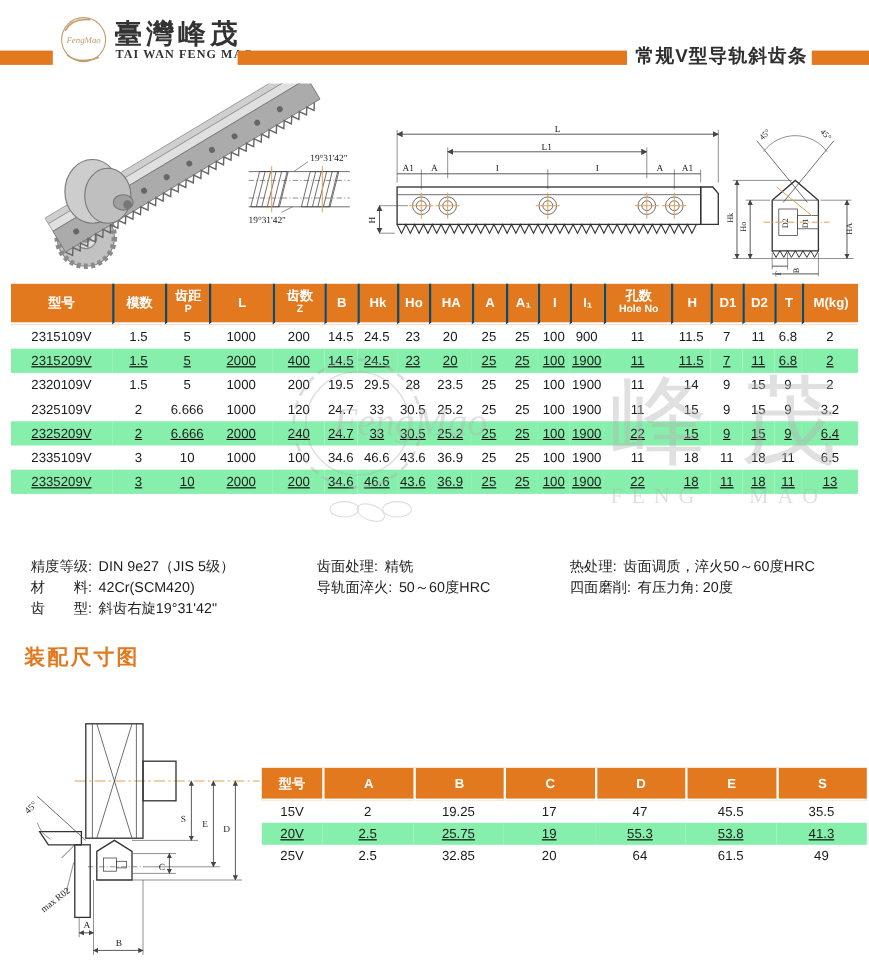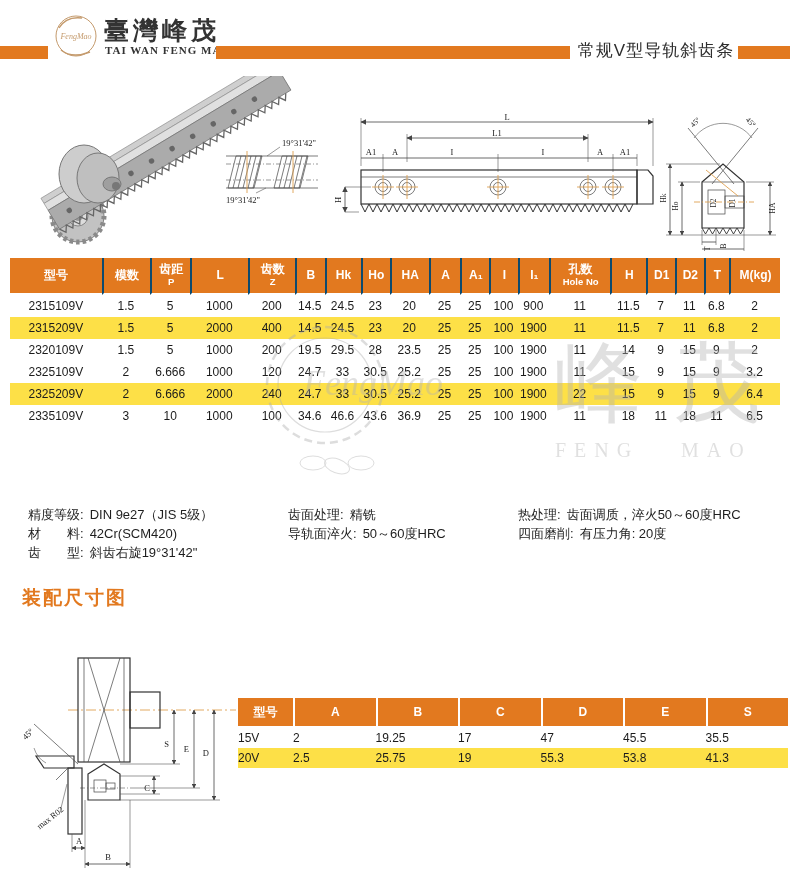--- a/index.html
+++ b/index.html
@@ -7,36 +7,36 @@
   .abs{position:absolute;}
   svg.abs{position:absolute;}
 
   
   .brand-cn{position:absolute;left:104px;top:14px;font-family:"Liberation Serif",serif;font-weight:bold;font-size:25px;letter-spacing:4px;color:#333;}
   .brand-en{position:absolute;left:105px;top:44px;font-family:"Liberation Serif",serif;font-weight:bold;font-size:11px;letter-spacing:1px;color:#333;}
   .bar{position:absolute;top:46px;height:13px;background:#E2791F;}
   .bar-left{left:0;width:48px;}
   .bar-mid{left:216px;width:354px;}
   .bar-right{left:738px;width:52px;}
-  .page-title{position:absolute;left:576px;top:39px;width:160px;text-align:center;font-size:17px;font-weight:normal;color:#2e2e2e;letter-spacing:1px;}
+  .page-title{position:absolute;left:576px;top:39px;width:160px;text-align:center;font-size:17px;font-weight:bold;color:#2e2e2e;letter-spacing:1px;}
 
   
   table{border-collapse:separate;border-spacing:0;table-layout:fixed;}
   .spec{position:absolute;left:10px;top:258px;width:770px;}
   .spec th{background:#E2791F;color:#fff;font-weight:bold;font-size:12px;height:35px;border-left:2px solid #0c4a6e;border-bottom:2px solid #fff;vertical-align:middle;padding:0;line-height:1.15;}
   .spec th:first-child{border-left:0;}
   .spec th .h1{font-size:12px;}
   .spec th .h2{font-size:9.5px;font-weight:bold;}
   .spec td{text-align:center;font-size:12px;color:#1b1b1b;height:22px;padding:0;}
-  tr.alt{background:#fde047;}
+  tr.alt{background:#86efac;text-decoration:underline;}
 
   .asm-table{position:absolute;left:238px;top:698px;width:550px;}
   .asm-table th{background:#E2791F;color:#fff;font-weight:bold;font-size:12px;height:28px;border-left:2px solid #fff;border-bottom:2px solid #fff;vertical-align:middle;padding:0;}
   .asm-table th:first-child{border-left:0;}
-  .asm-table td{text-align:left;font-size:12px;color:#1b1b1b;height:20px;padding:0;}
+  .asm-table td{text-align:center;font-size:12px;color:#1b1b1b;height:20px;padding:0;}
 
   
   .note-col{position:absolute;top:505px;font-size:13px;color:#1e1e1e;line-height:19px;white-space:nowrap;}
   .note-col .lbl{margin-right:6px;margin-top:10px;}
 
   .asm-title{position:absolute;left:22px;top:585px;font-size:19px;font-weight:bold;color:#E2791F;letter-spacing:2px;}
 
   
   .ln{stroke:#333;stroke-width:1.2;fill:none;}
   .ln2{stroke:#444;stroke-width:.7;fill:none;}
@@ -442,20 +442,41 @@
         <td>25</td>
         <td>100</td>
         <td>1900</td>
         <td>11</td>
         <td>18</td>
         <td>11</td>
         <td>18</td>
         <td>11</td>
         <td>6.5</td>
       </tr>
+      <tr class="alt">
+        <td>2335209V</td>
+        <td>3</td>
+        <td>10</td>
+        <td>2000</td>
+        <td>200</td>
+        <td>34.6</td>
+        <td>46.6</td>
+        <td>43.6</td>
+        <td>36.9</td>
+        <td>25</td>
+        <td>25</td>
+        <td>100</td>
+        <td>1900</td>
+        <td>22</td>
+        <td>18</td>
+        <td>11</td>
+        <td>18</td>
+        <td>11</td>
+        <td>13</td>
+      </tr>
     </tbody>
 </table>
 
 <svg class="abs watermark" width="510" height="185" viewBox="0 0 510 185" style="left: 255px; top: 295px;">
   <circle cx="70" cy="90" r="58" stroke="#ababab" stroke-width="2.5" fill="none" stroke-dasharray="8 5"></circle>
   <circle cx="70" cy="90" r="47" stroke="#ababab" stroke-width="1.2" fill="none"></circle>
   <text x="118" y="100" text-anchor="middle" class="wm-txt" font-family="Liberation Serif,serif" font-style="italic" font-size="36">FengMao</text>
   <text x="300" y="118" class="wm-txt" font-family="Liberation Serif,serif" font-size="88">峰</text>
   <text x="418" y="118" class="wm-txt" font-family="Liberation Serif,serif" font-size="88">茂</text>
   <text x="300" y="162" class="wm-txt" font-family="Liberation Serif,serif" font-size="20" letter-spacing="8">FENG</text>
@@ -576,14 +597,23 @@
       </tr>
       <tr class="alt">
         <td>20V</td>
         <td>2.5</td>
         <td>25.75</td>
         <td>19</td>
         <td>55.3</td>
         <td>53.8</td>
         <td>41.3</td>
       </tr>
+      <tr>
+        <td>25V</td>
+        <td>2.5</td>
+        <td>32.85</td>
+        <td>20</td>
+        <td>64</td>
+        <td>61.5</td>
+        <td>49</td>
+      </tr>
     </tbody>
 </table>
 
 </body></html>

